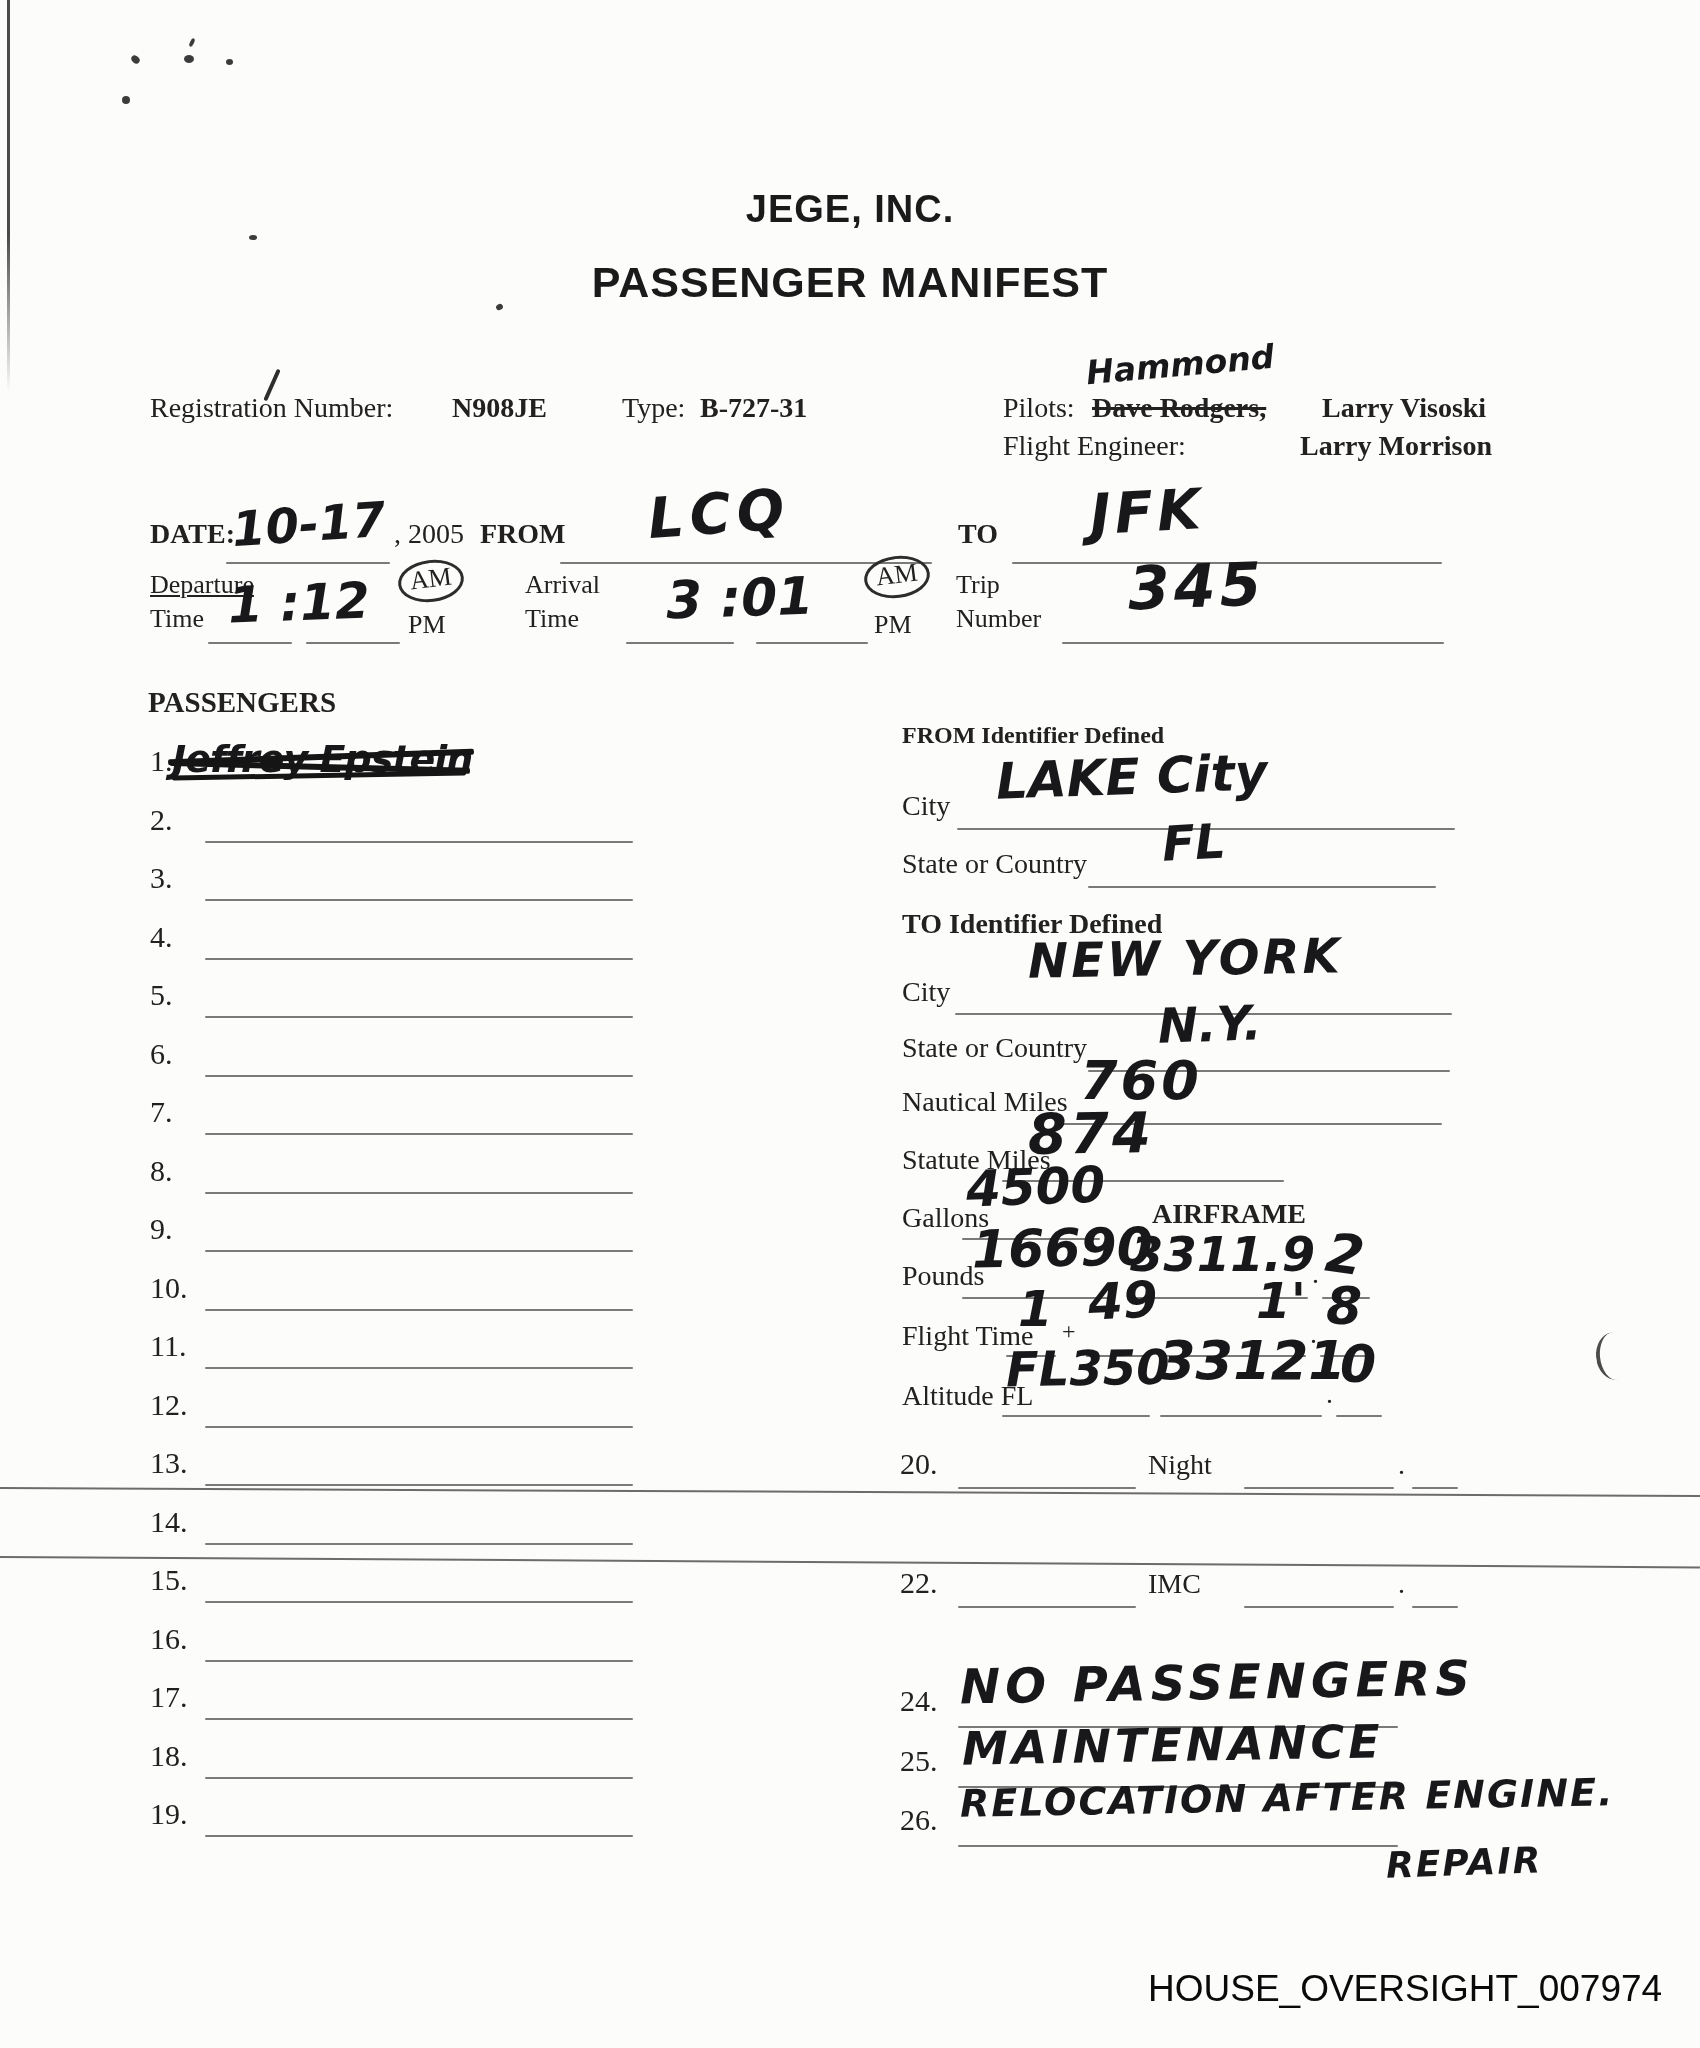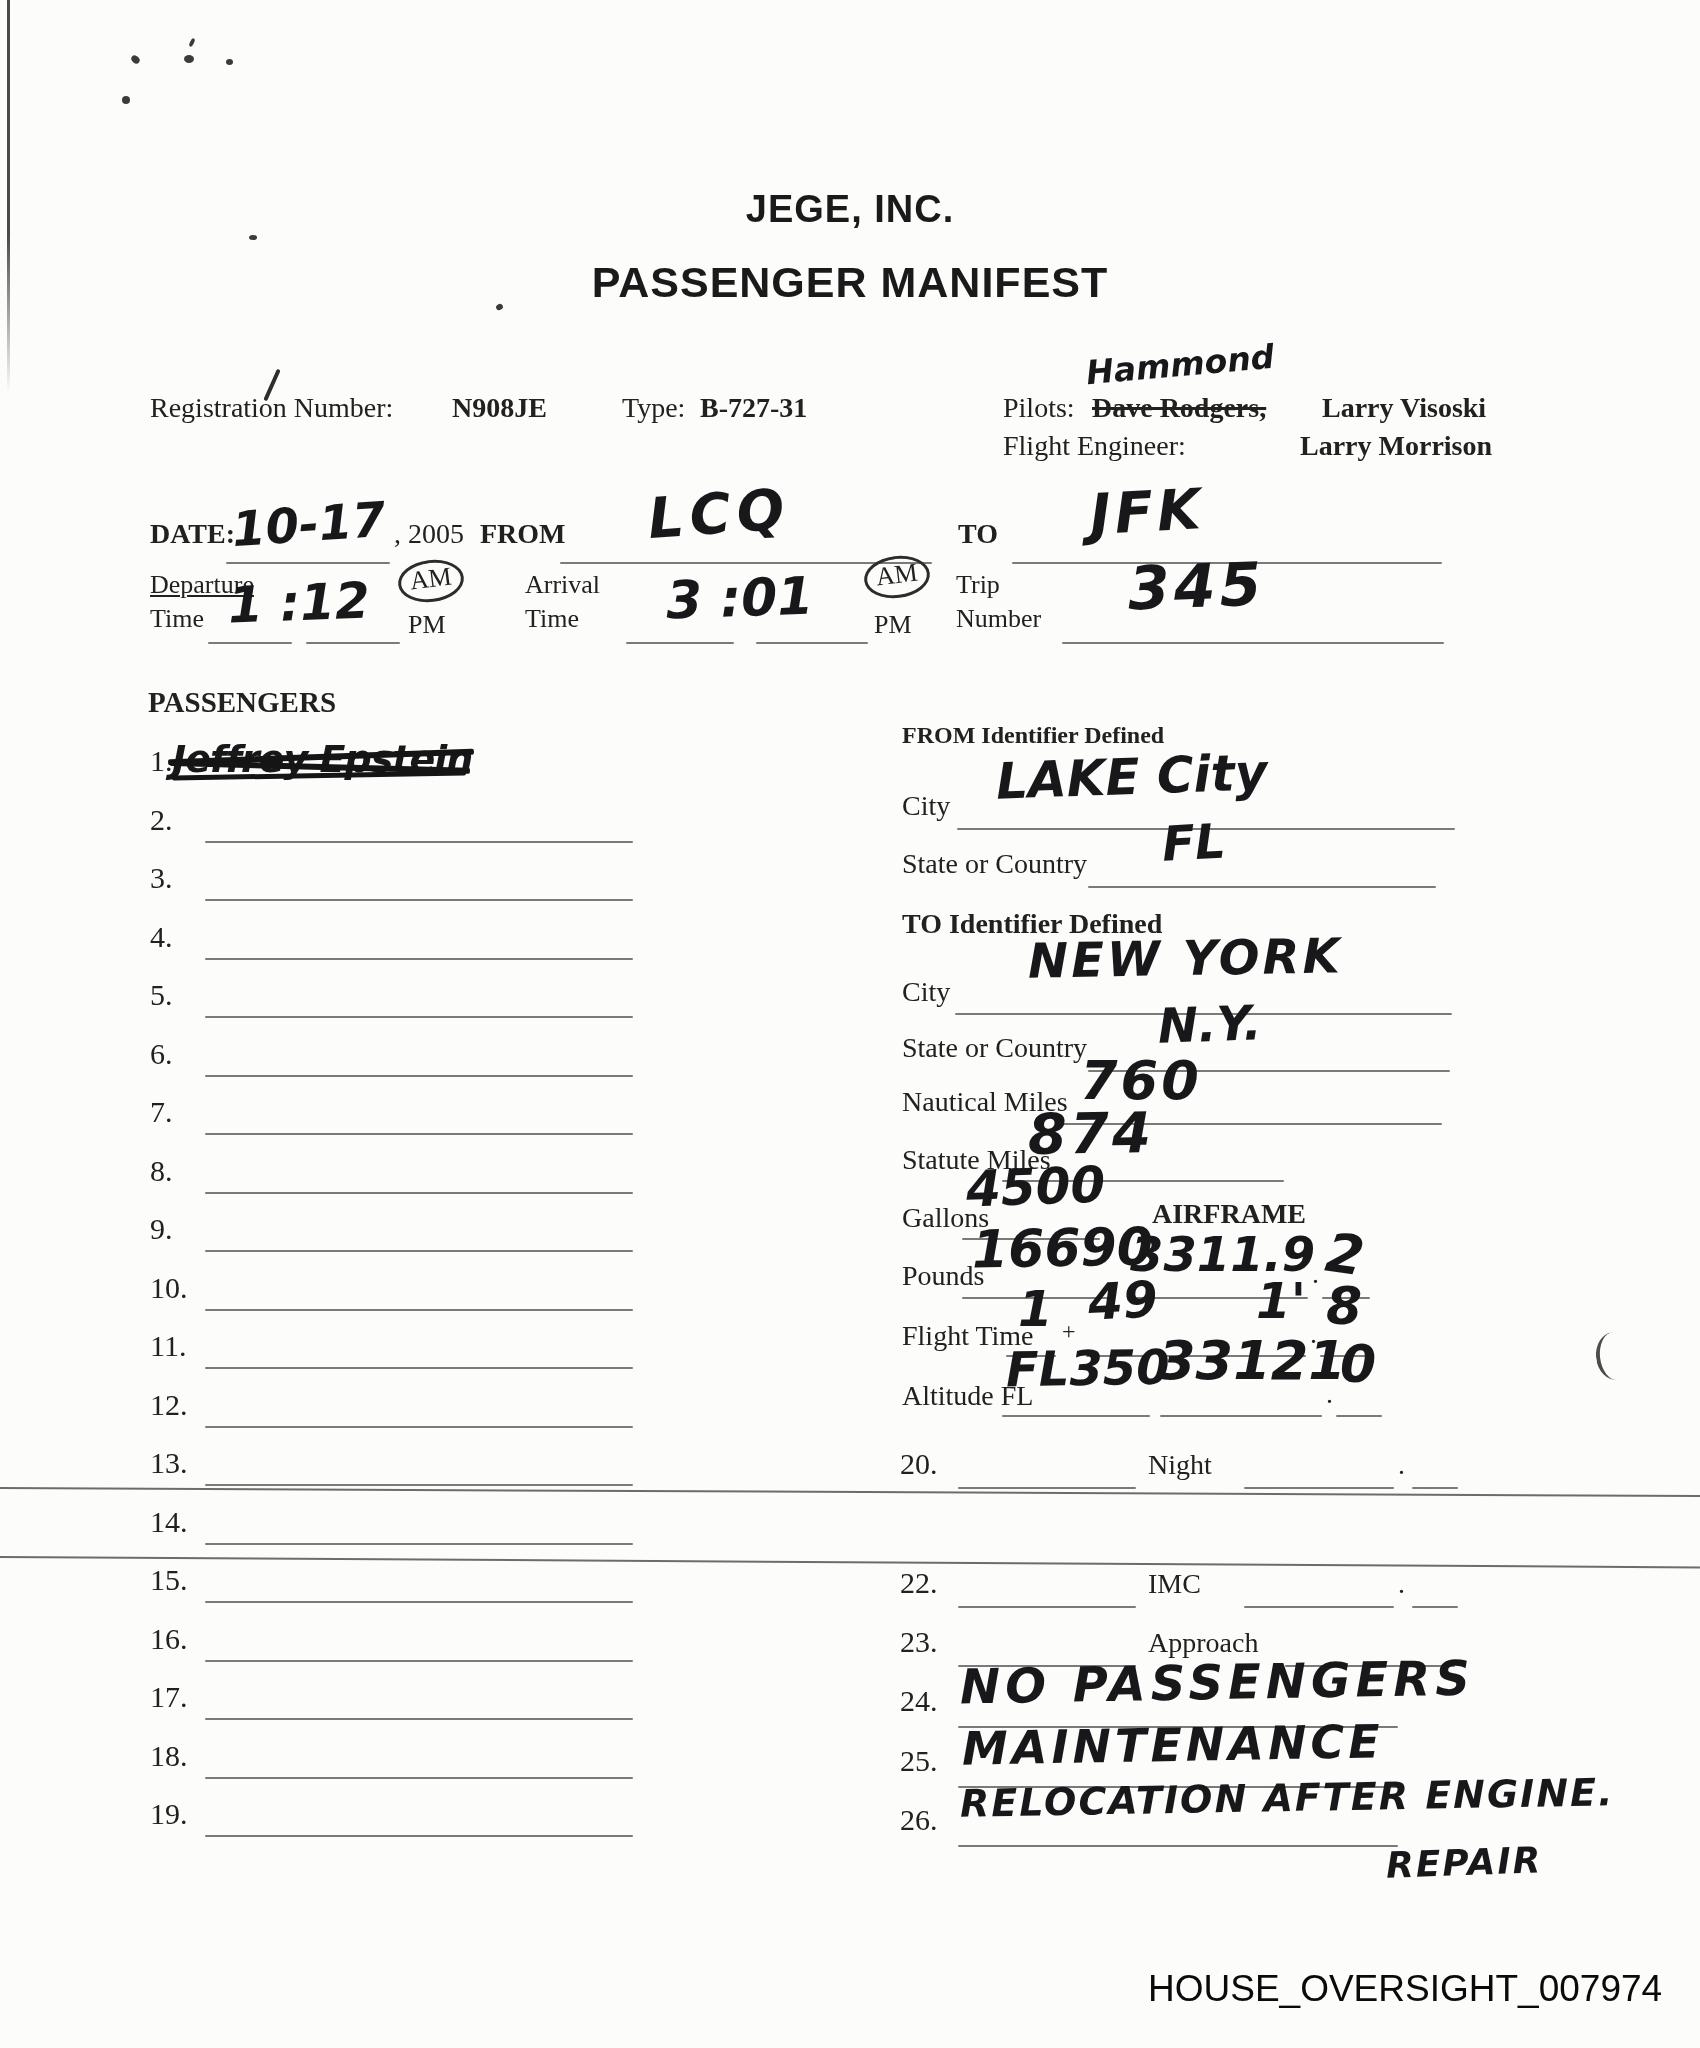--- a/index.html
+++ b/index.html
@@ -200,26 +200,20 @@
     <div class="uline" style="left:512px;top:40px;width:46px;"></div>
   </div>
   <div class="rrow" style="top:1566px;">
     <span class="num">22.</span>
     <div class="uline" style="left:58px;top:40px;width:178px;"></div>
     <span class="lbl" style="position:absolute;left:248px;top:2px;">IMC</span>
     <div class="uline" style="left:344px;top:40px;width:150px;"></div>
     <span class="lbl" style="position:absolute;left:498px;top:2px;">.</span>
     <div class="uline" style="left:512px;top:40px;width:46px;"></div>
   </div>
-  <div class="rrow" style="top:1625px;">
-    <span class="num">23.</span>
-    <div class="uline" style="left:58px;top:40px;width:178px;"></div>
-    <span class="lbl" style="position:absolute;left:248px;top:2px;">Approach</span>
-    <div class="uline" style="left:385px;top:40px;width:170px;"></div>
-  </div>
 
   <div class="rrow" style="top:1684px;">
     <span class="num">24.</span>
     <div class="uline" style="left:58px;top:42px;width:440px;"></div>
     <span class="hw" style="position:absolute;left:60px;top:-26px;font-size:48px;letter-spacing:5px;transform:rotate(-1deg);">NO PASSENGERS</span>
   </div>
   <div class="rrow" style="top:1744px;">
     <span class="num">25.</span>
     <div class="uline" style="left:58px;top:42px;width:440px;"></div>
     <span class="hw" style="position:absolute;left:62px;top:-22px;font-size:46px;letter-spacing:4px;transform:rotate(-1deg);">MAINTENANCE</span>

